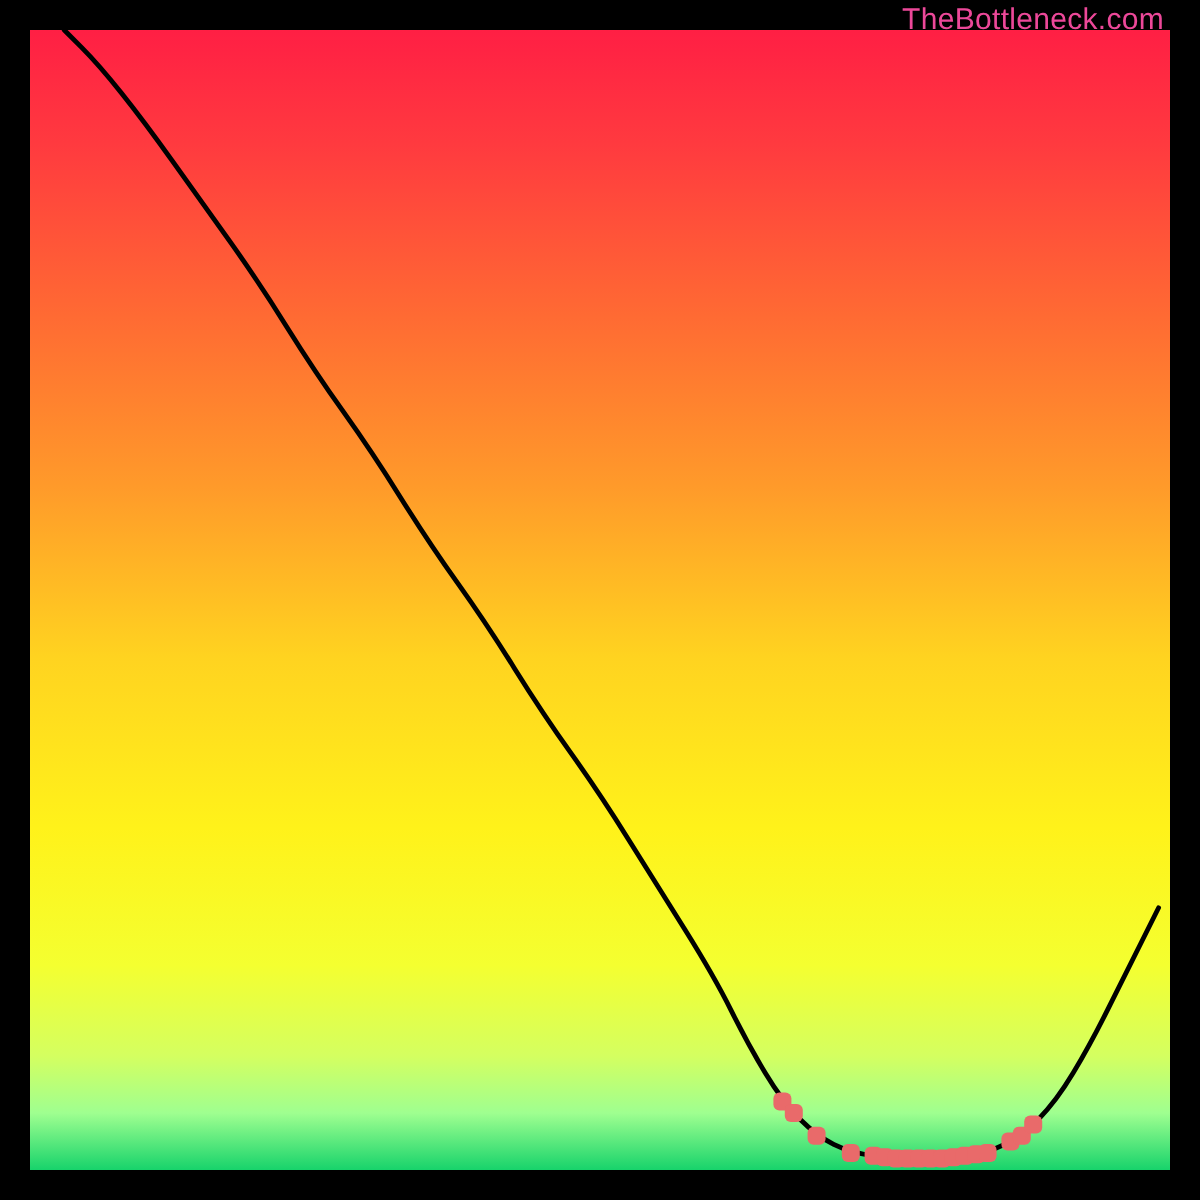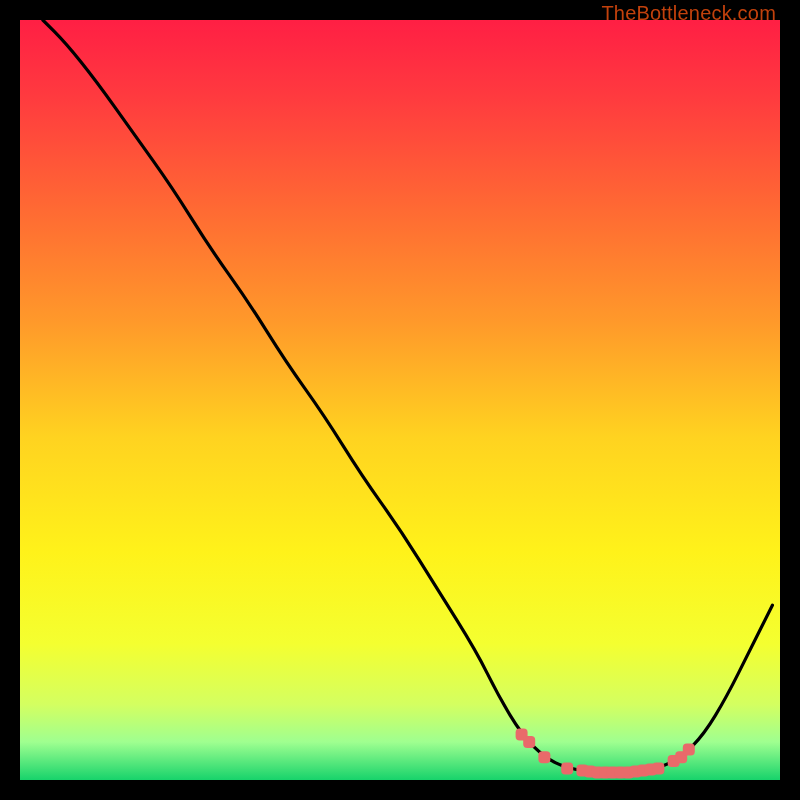--- a/index.html
+++ b/index.html
@@ -23,21 +23,21 @@
     position: absolute;
     left: 0;
     top: 0;
     width: 760px;
     height: 760px;
   }
   .watermark {
     position: absolute;
     top: 2px;
     right: 24px;
-    color: #c2410c;
+    color: #ec4899;
     font-size: 20px;
     font-weight: 500;
     letter-spacing: 0.2px;
     user-select: none;
   }
 </style>
 </head>
 <body>
 
 <div class="frame">

